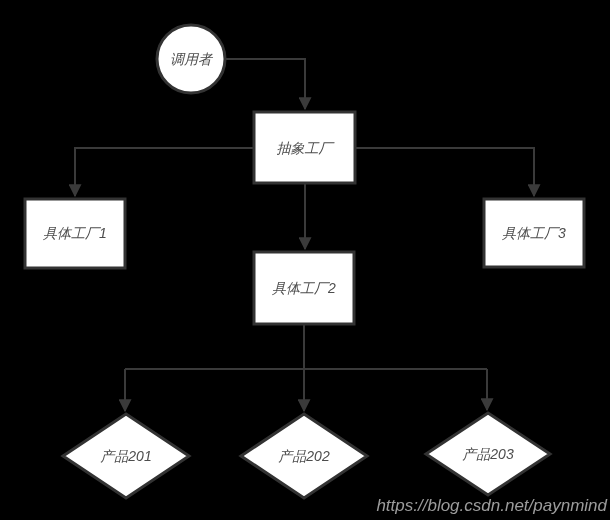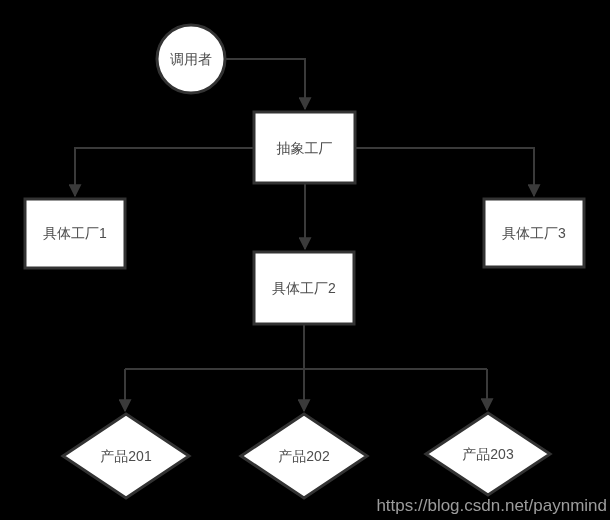--- a/index.html
+++ b/index.html
@@ -7,20 +7,21 @@
     padding: 0;
     background: #000;
   }
   .stage {
     position: relative;
     width: 608px;
     height: 520px;
     background: var(--background, #000000);
     overflow: hidden;
     font-family: "Liberation Sans", "DejaVu Sans", sans-serif;
+    font-style: italic;
   }
   svg.diagram {
     display: block;
     width: 610px;
     height: 520px;
   }
   .shape {
     fill: var(--node-fill, #ffffff);
     stroke: var(--node-border, #333333);
     stroke-width: 3;

